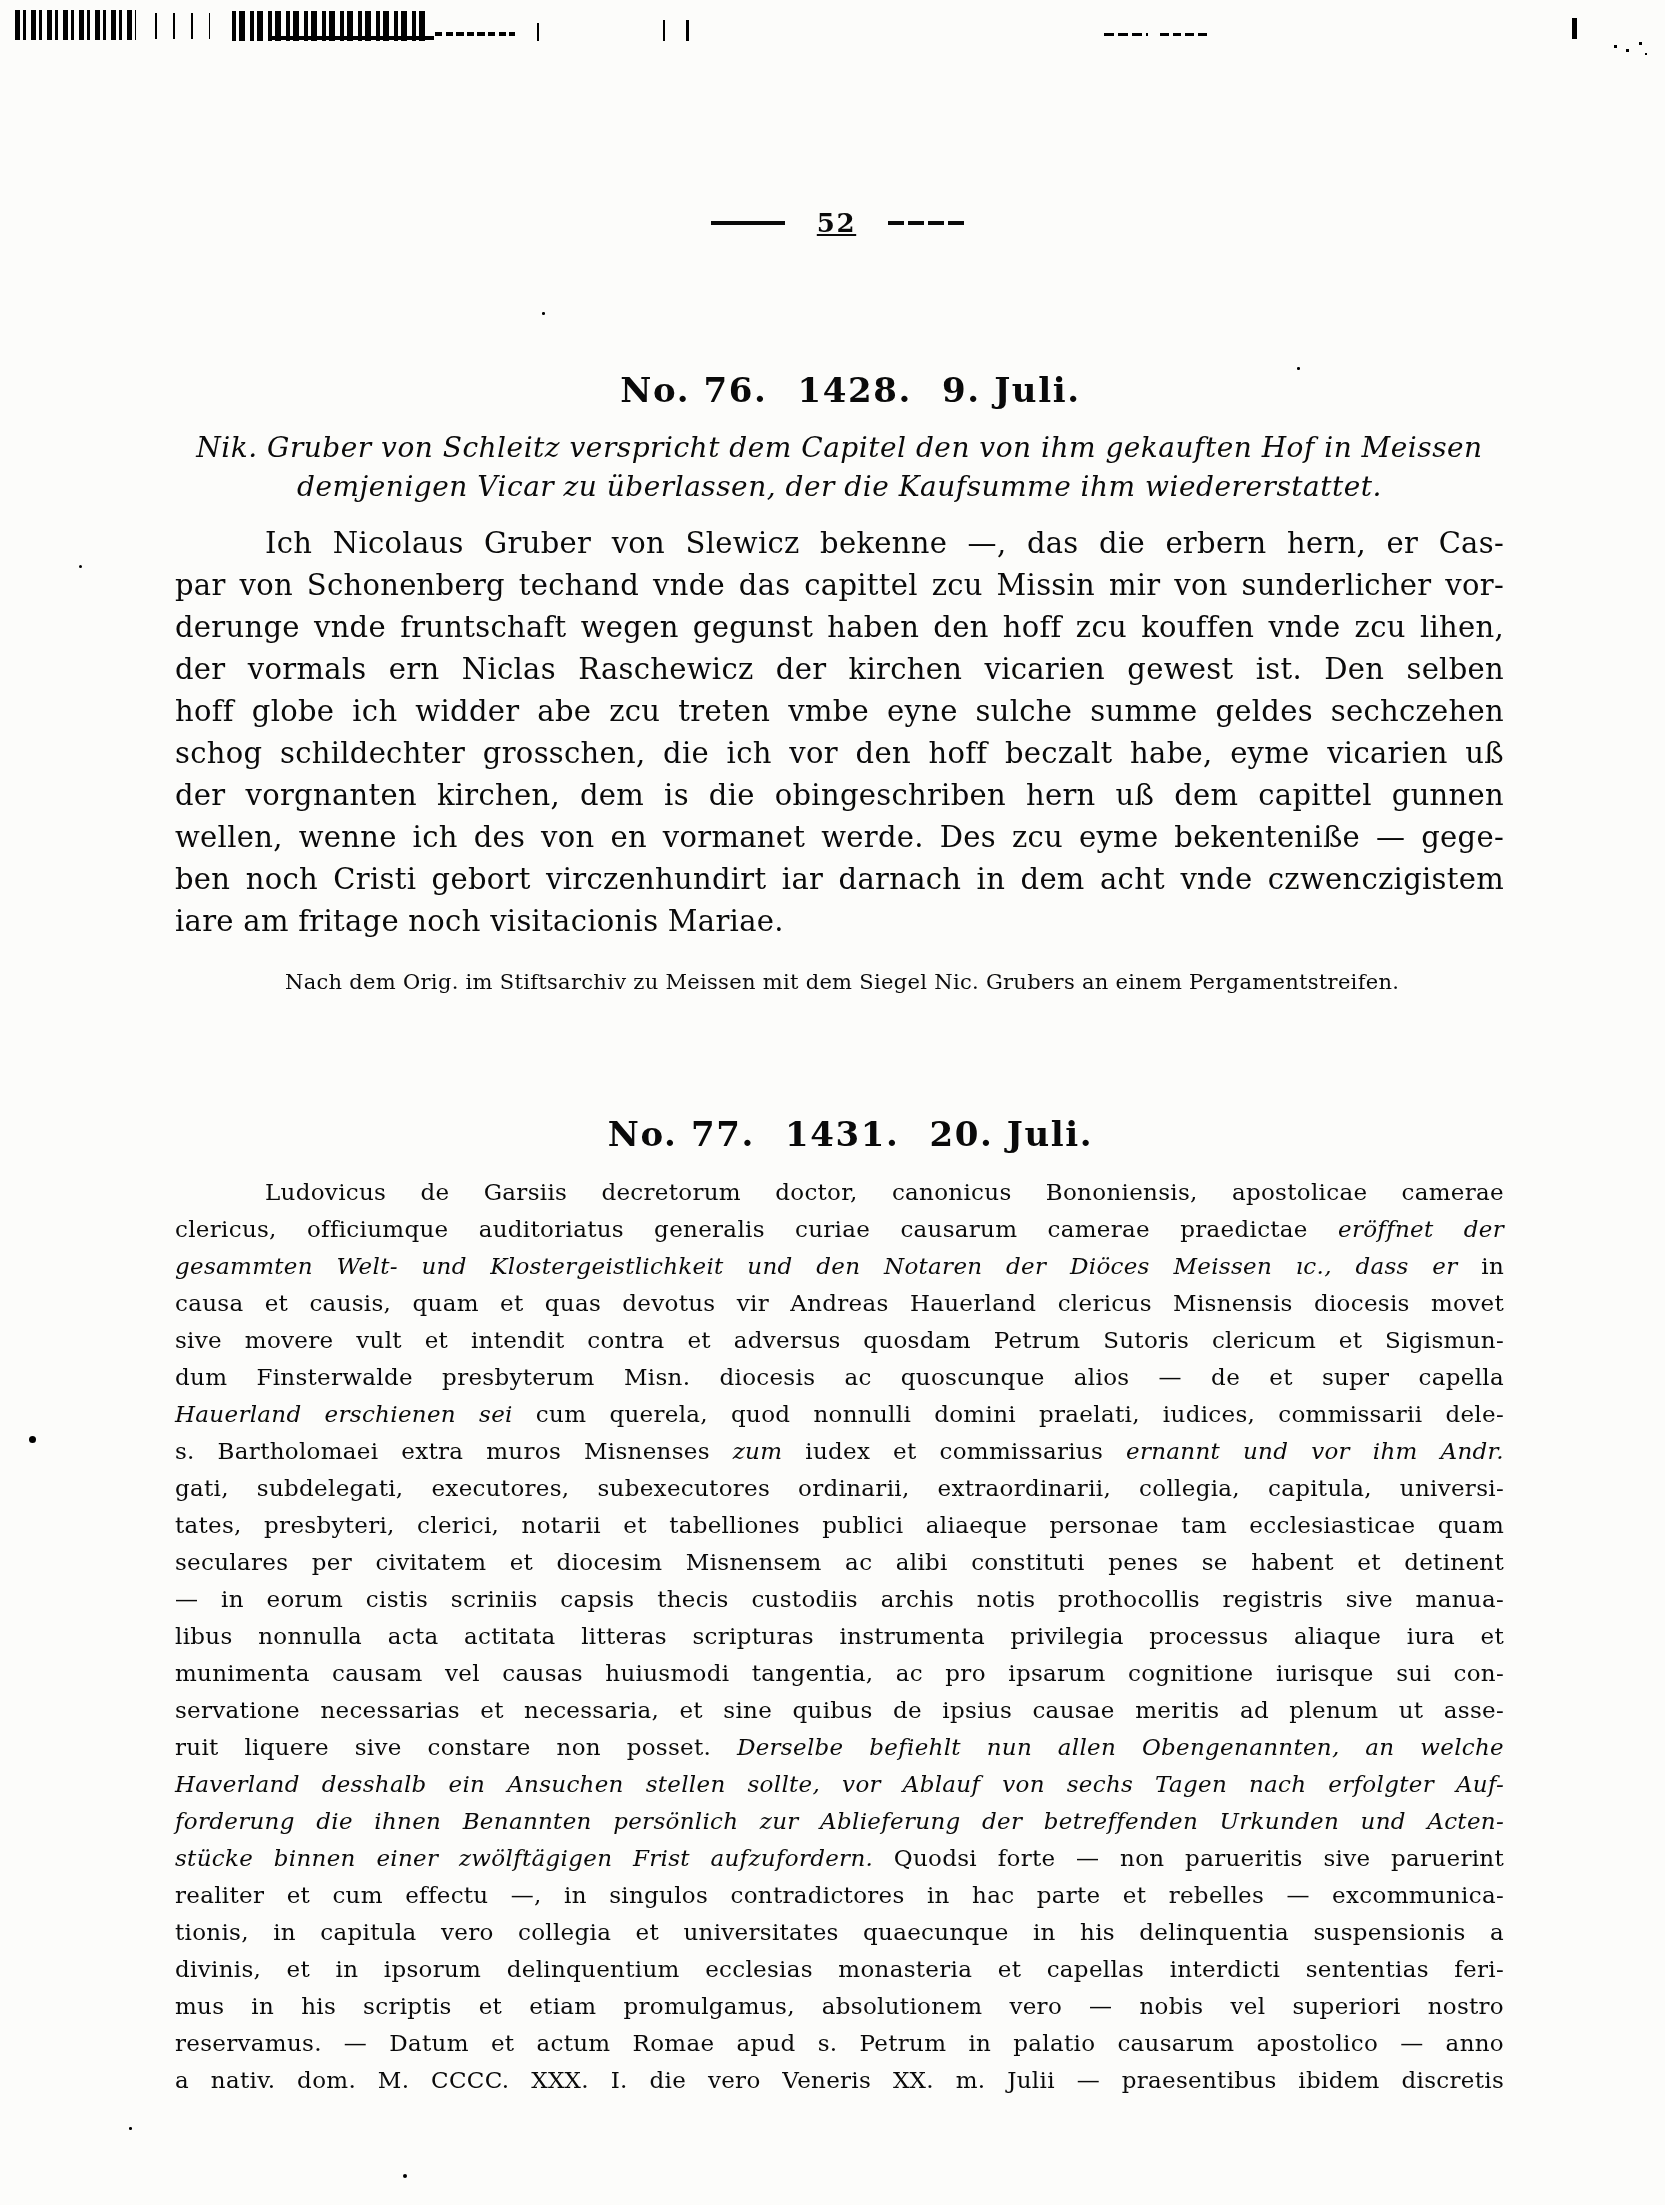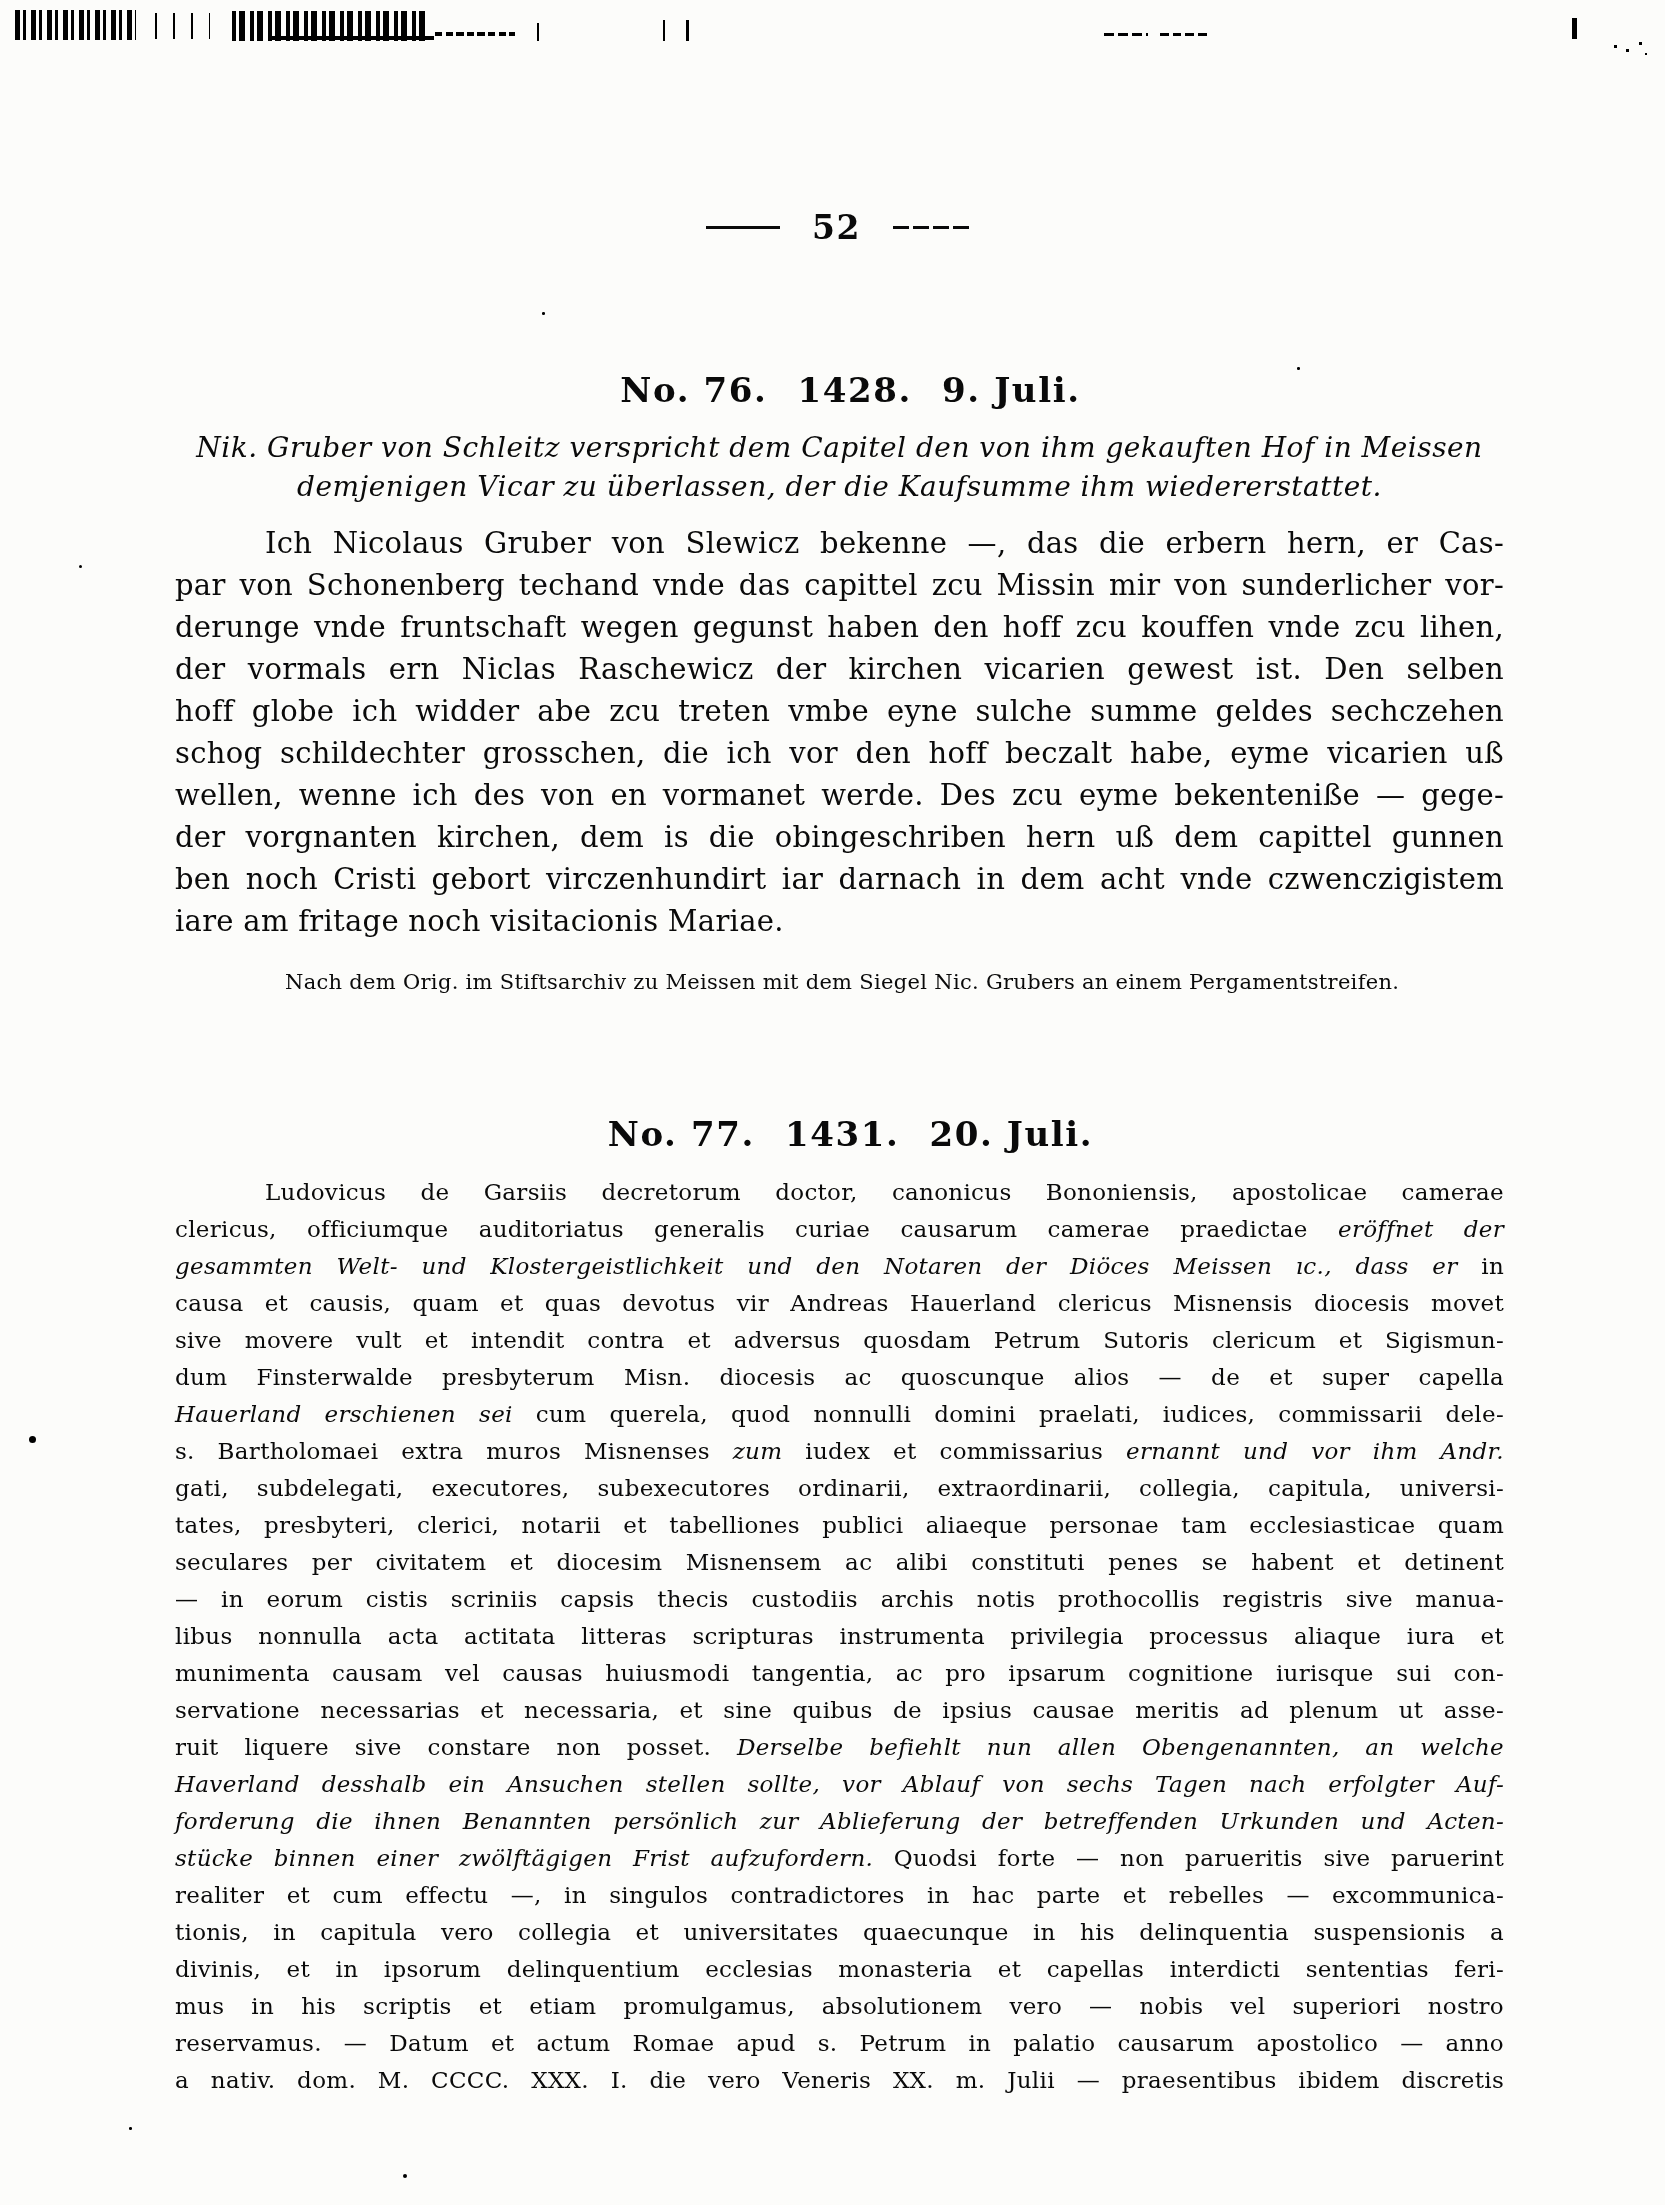--- a/index.html
+++ b/index.html
@@ -40,21 +40,21 @@
   .noise.dotC { left: 403px; top: 2174px; width: 4.2px;  height: 4.2px;  border-radius: 50%; }
   .noise.dotD { left: 129px; top: 2127px; width: 2.7px;  height: 2.7px;  border-radius: 50%; }
   .noise.dotE { left: 542px; top: 312px; width: 2.7px;  height: 2.7px;  border-radius: 50%; }
   .noise.dotF { left: 1297px; top: 367px; width: 2.7px;  height: 2.7px;  border-radius: 50%; }
 
   
   .page-header {
     position: absolute; left: 175px; top: 208px; width: 1329px;
     display: flex; align-items: center; justify-content: center; gap: 32px;
   }
-  .page-number { font-size: 33px; font-weight: 700; letter-spacing: 1.6px; }
+  .page-number { font-size: 26px; font-weight: 700; letter-spacing: 1.6px; text-decoration: underline; }
   .rule-left  { width: 74px; height: 3.7px; background: #0a0a0a; }
   .rule-right { width: 80px; height: 3.2px;
     background: repeating-linear-gradient(90deg,#0a0a0a 0 16px,transparent 16px 20px); }
 
   
   .doc-heading {
     position: absolute; left: 175px; width: 1329px; margin: 11px;
     text-align: center; font-size: 34px; font-weight: 700; letter-spacing: 1.6px;
   }
   .doc-heading .hpart { display: inline-block; margin: 0 15px; }
@@ -117,22 +117,22 @@
     <div>Nik. Gruber von Schleitz verspricht dem Capitel den von ihm gekauften Hof in Meissen</div>
     <div>demjenigen Vicar zu überlassen, der die Kaufsumme ihm wiedererstattet.</div>
   </div>
 <div class="doc-body body1" style="top:522px">
     <div class="line first"><span>Ich Nicolaus Gruber von Slewicz bekenne —, das die erbern hern, er Cas-</span></div>
     <div class="line"><span>par von Schonenberg techand vnde das capittel zcu Missin mir von sunderlicher vor-</span></div>
     <div class="line"><span>derunge vnde fruntschaft wegen gegunst haben den hoff zcu kouffen vnde zcu lihen,</span></div>
     <div class="line"><span>der vormals ern Niclas Raschewicz der kirchen vicarien gewest ist. Den selben</span></div>
     <div class="line"><span>hoff globe ich widder abe zcu treten vmbe eyne sulche summe geldes sechczehen</span></div>
     <div class="line"><span>schog schildechter grosschen, die ich vor den hoff beczalt habe, eyme vicarien uß</span></div>
+    <div class="line"><span>der vorgnanten kirchen, dem is die obingeschriben hern uß dem capittel gunnen</span></div>
     <div class="line"><span>wellen, wenne ich des von en vormanet werde. Des zcu eyme bekenteniße — gege-</span></div>
-    <div class="line"><span>der vorgnanten kirchen, dem is die obingeschriben hern uß dem capittel gunnen</span></div>
     <div class="line"><span>ben noch Cristi gebort virczenhundirt iar darnach in dem acht vnde czwenczigistem</span></div>
     <div class="line last"><span>iare am fritage noch visitacionis Mariae.</span></div>
   </div>
 <div class="doc-note" style="top:968px">Nach dem Orig. im Stiftsarchiv zu Meissen mit dem Siegel Nic. Grubers an einem Pergamentstreifen.</div>
 
 <h2 class="doc-heading" style="top:1103px"><span class="hpart">No. 77.</span><span class="hpart">1431.</span><span class="hpart">20. Juli.</span></h2>
 <div class="doc-body body2" style="top:1174px">
     <div class="line first"><span>Ludovicus de Garsiis decretorum doctor, canonicus Bononiensis, apostolicae camerae</span></div>
     <div class="line"><span>clericus, officiumque auditoriatus generalis curiae causarum camerae praedictae </span><span class="it">eröffnet der</span></div>
     <div class="line"><span class="it">gesammten Welt- und Klostergeistlichkeit und den Notaren der Diöces Meissen ıc., dass er</span><span> in</span></div>

